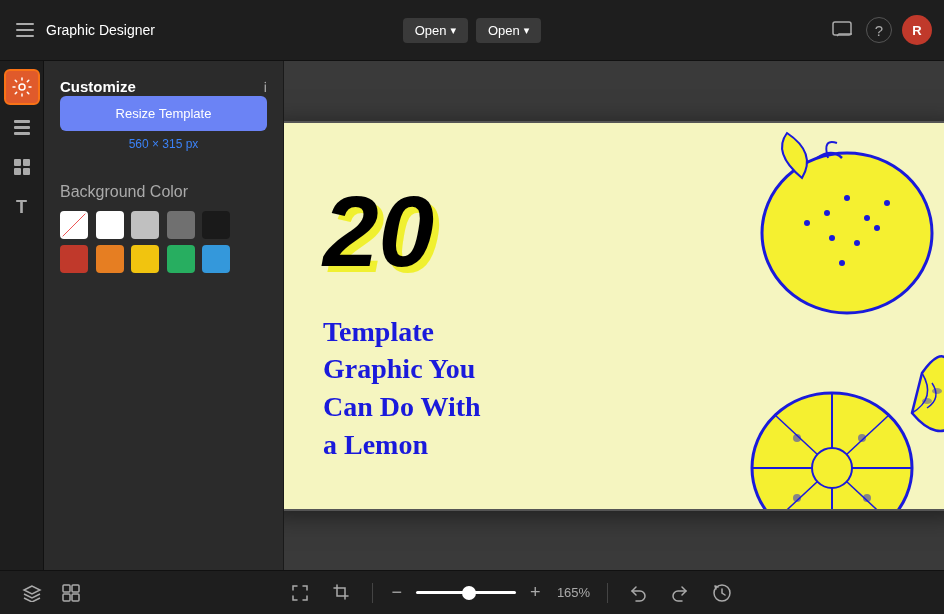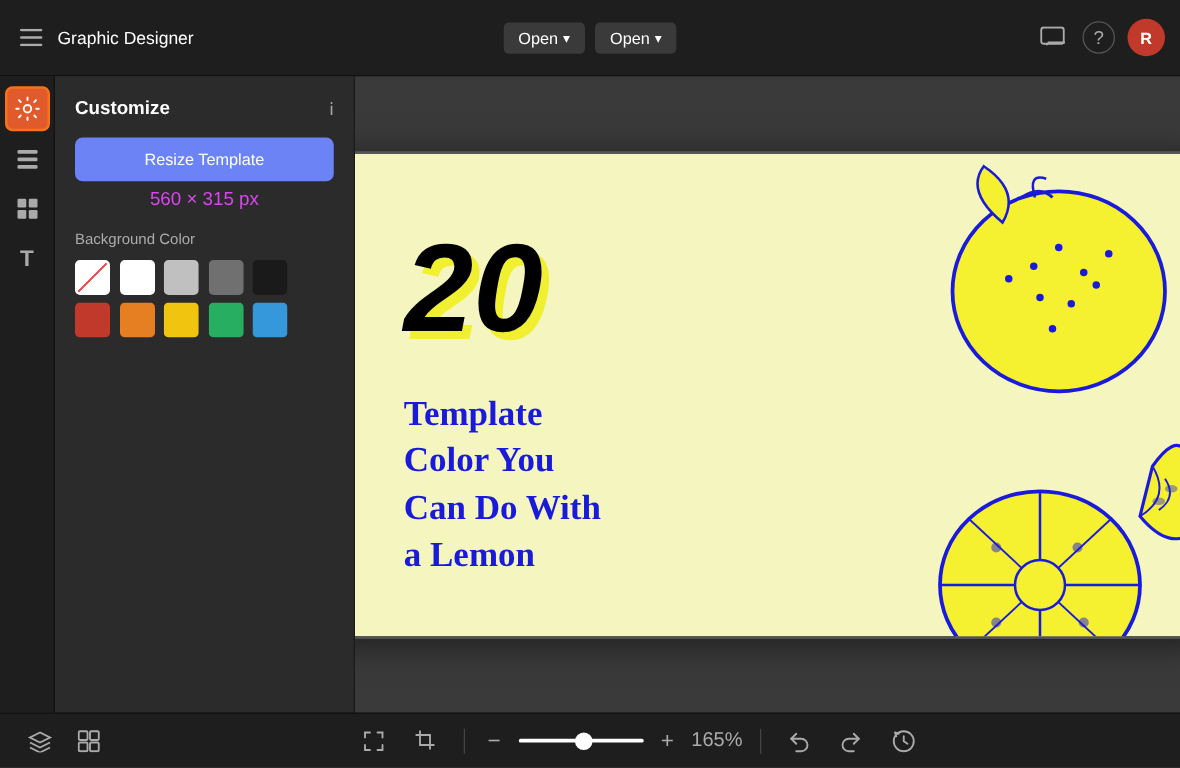--- a/index.html
+++ b/index.html
@@ -95,41 +95,40 @@
       background: #2b2b2b;
       flex-shrink: 0;
       padding: 16px;
       border-right: 1px solid #1a1a1a;
       overflow-y: auto;
     }
     .customize-header {
       display: flex;
       align-items: center;
       justify-content: space-between;
-      margin-bottom: 14px;
     }
     .customize-title { color: #fff; font-size: 15px; font-weight: 600; }
     .info-icon { color: #aaa; font-size: 14px; cursor: pointer; }
 
     .resize-btn {
       width: 100%;
       background: #6b83f5;
       color: #fff;
       border: none;
       border-radius: 6px;
       padding: 10px;
       font-size: 13px;
       font-weight: 500;
       cursor: pointer;
       margin-bottom: 6px;
     }
 
-    .dimensions-text { color: #d946ef; font-size: 15px; text-align: center; margin-bottom: 16px; }
-
-    .section-label { color: #aaa; font-size: 12px; margin-bottom: 10px; }
+    .dimensions-text { color: #3b82f6; font-size: 12px; text-align: center; margin-bottom: 32px; }
+
+    .section-label { color: #aaa; font-size: 16px; margin-bottom: 10px; }
 
     .color-grid {
       display: grid;
       grid-template-columns: repeat(6, 1fr);
       gap: 6px;
     }
     .color-swatch {
       width: 28px; height: 28px;
       border-radius: 4px;
       cursor: pointer;
@@ -254,21 +253,21 @@
       outline: none;
       cursor: pointer;
     }
     .zoom-slider::-webkit-slider-thumb {
       -webkit-appearance: none;
       width: 14px; height: 14px;
       background: #fff;
       border-radius: 50%;
       cursor: pointer;
     }
-    .zoom-pct { color: #aaa; font-size: 16px; min-width: 38px; text-align: center; }
+    .zoom-pct { color: #aaa; font-size: 13px; min-width: 38px; text-align: center; }
 
     .divider { width: 1px; height: 20px; background: #444; margin: 0 4px; }
   </style>
 </head>
 <body>
 
 <div class="header">
   <div class="header-left">
     <button class="icon-btn hamburger-icon">
       <svg width="18" height="14" viewBox="0 0 18 14" fill="none">
@@ -406,21 +405,21 @@
           <circle cx="260" cy="315" r="4" fill="#1a1adb" opacity="0.5"></circle>
           <circle cx="330" cy="375" r="4" fill="#1a1adb" opacity="0.5"></circle>
           <circle cx="325" cy="315" r="4" fill="#1a1adb" opacity="0.5"></circle>
           <circle cx="260" cy="375" r="4" fill="#1a1adb" opacity="0.5"></circle>
         </svg>
 
         <div class="canvas-number">20</div>
 
         <div class="canvas-text">
           <div>Template</div>
-          <div>Color You</div>
+          <div>Graphic You</div>
           <div>Can Do With</div>
           <div>a Lemon</div>
         </div>
 
       </div>
     </div>
   </div>
 
 </div>
 

